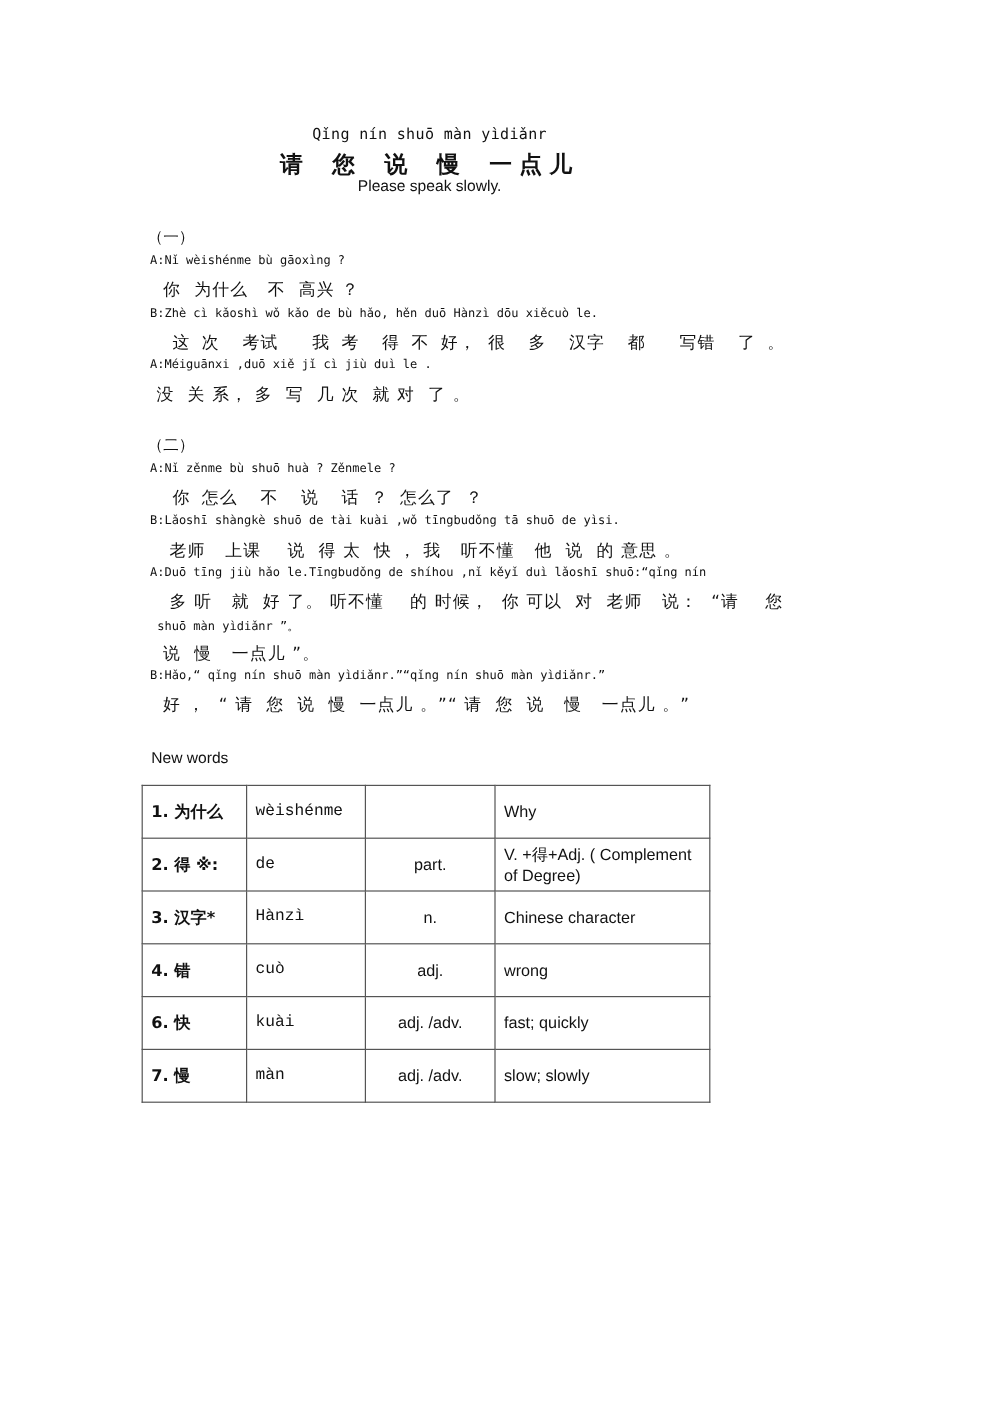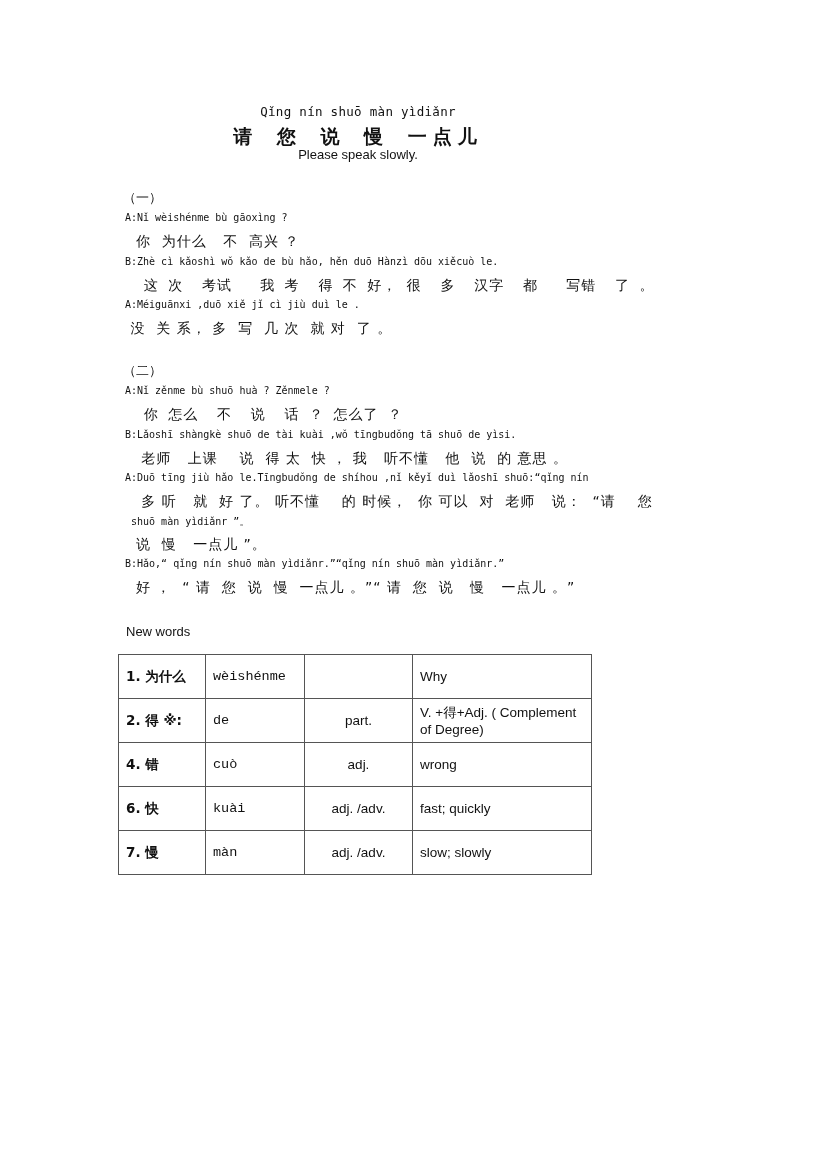--- a/index.html
+++ b/index.html
@@ -63,20 +63,26 @@
       <td class="c3"></td>
       <td class="c4">Why</td>
     </tr>
     <tr>
       <td class="c1">2. 得 ※:</td>
       <td class="c2">de</td>
       <td class="c3">part.</td>
       <td class="c4">V. +得+Adj. ( Complement of Degree)</td>
     </tr>
     <tr>
+      <td class="c1">3. 汉字*</td>
+      <td class="c2">Hànzì</td>
+      <td class="c3">n.</td>
+      <td class="c4">Chinese character</td>
+    </tr>
+    <tr>
       <td class="c1">4. 错</td>
       <td class="c2">cuò</td>
       <td class="c3">adj.</td>
       <td class="c4">wrong</td>
     </tr>
     <tr>
       <td class="c1">6. 快</td>
       <td class="c2">kuài</td>
       <td class="c3">adj. /adv.</td>
       <td class="c4">fast; quickly</td>

